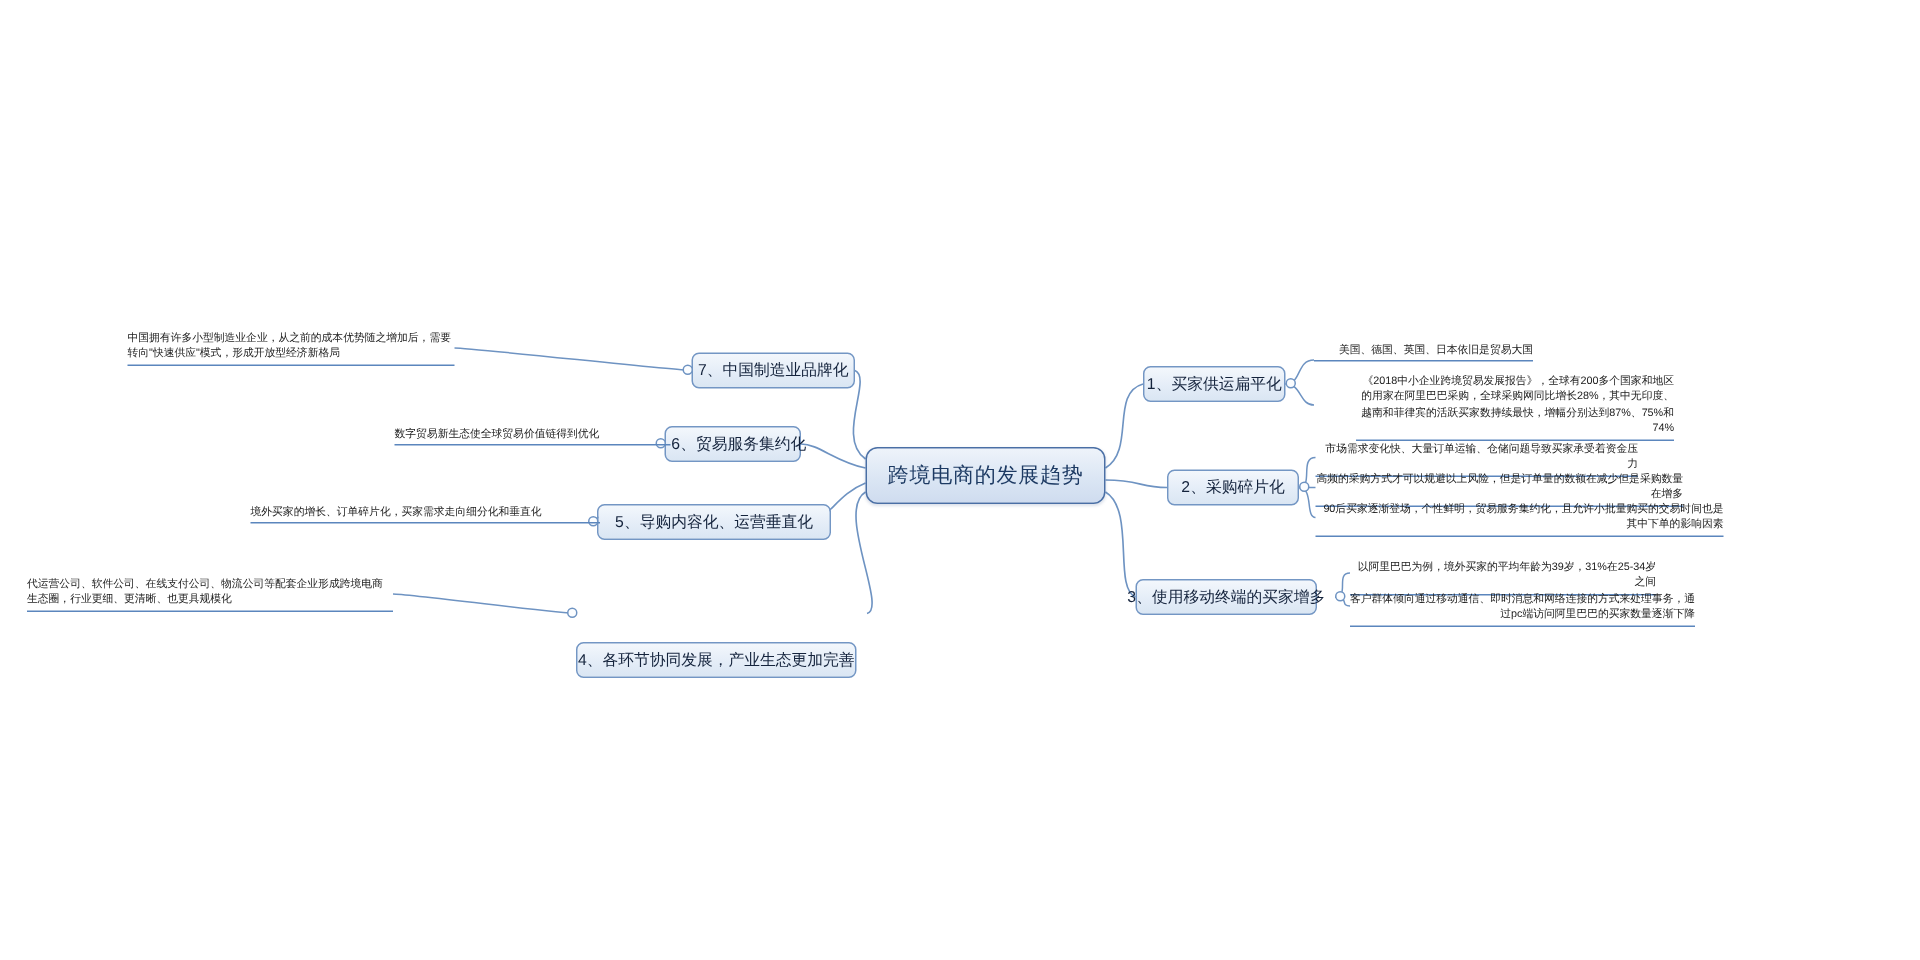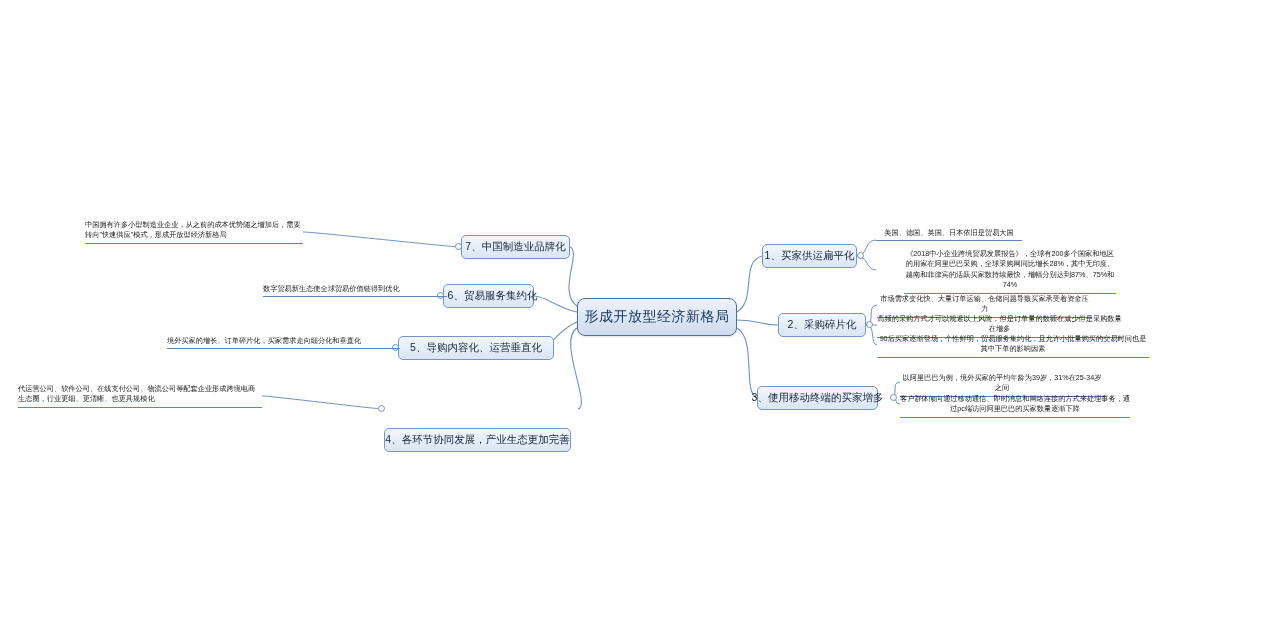--- a/index.html
+++ b/index.html
@@ -61,21 +61,21 @@
   .note {
     position: absolute;
     font-size: 7.2px;
     line-height: 1.45;
     color: #1a1a1a;
     border-bottom: 1.4px solid #5b86bd;
     padding-bottom: 2px;
     word-break: break-all;
   }
   .note.left  { text-align: left; }
-  .note.right { text-align: center; }
+  .note.right { text-align: right; }
 
   
   .dot {
     position: absolute;
     width: 7px; height: 7px;
     border: 1px solid #6e93c2;
     border-radius: 50%;
     background: #fbfdff;
   }
 </style>
@@ -112,21 +112,21 @@
 
       <path d="M443,296 C433,296 457,291 447,291"></path>
 
       <path d="M398,348 C388,348 410,342 400,342"></path>
 
       <path d="M384,409 C374,409 272,396 262,396"></path>
     </g>
   </svg>
 
   <div class="root-node">
-    <span class="label">形成开放型经济新格局</span>
+    <span class="label">跨境电商的发展趋势</span>
   </div>
 
   <div class="branch-node" style="left:762px; top:244px; width:95px;text-align:right;">
     <span class="label">1、买家供运扁平化</span>
   </div>
   <div class="dot" style="left:857px; top:252px;"></div>
 
   <div class="branch-node" style="left:778px; top:313px; width:88px;">
     <span class="label">2、采购碎片化</span>
   </div>

